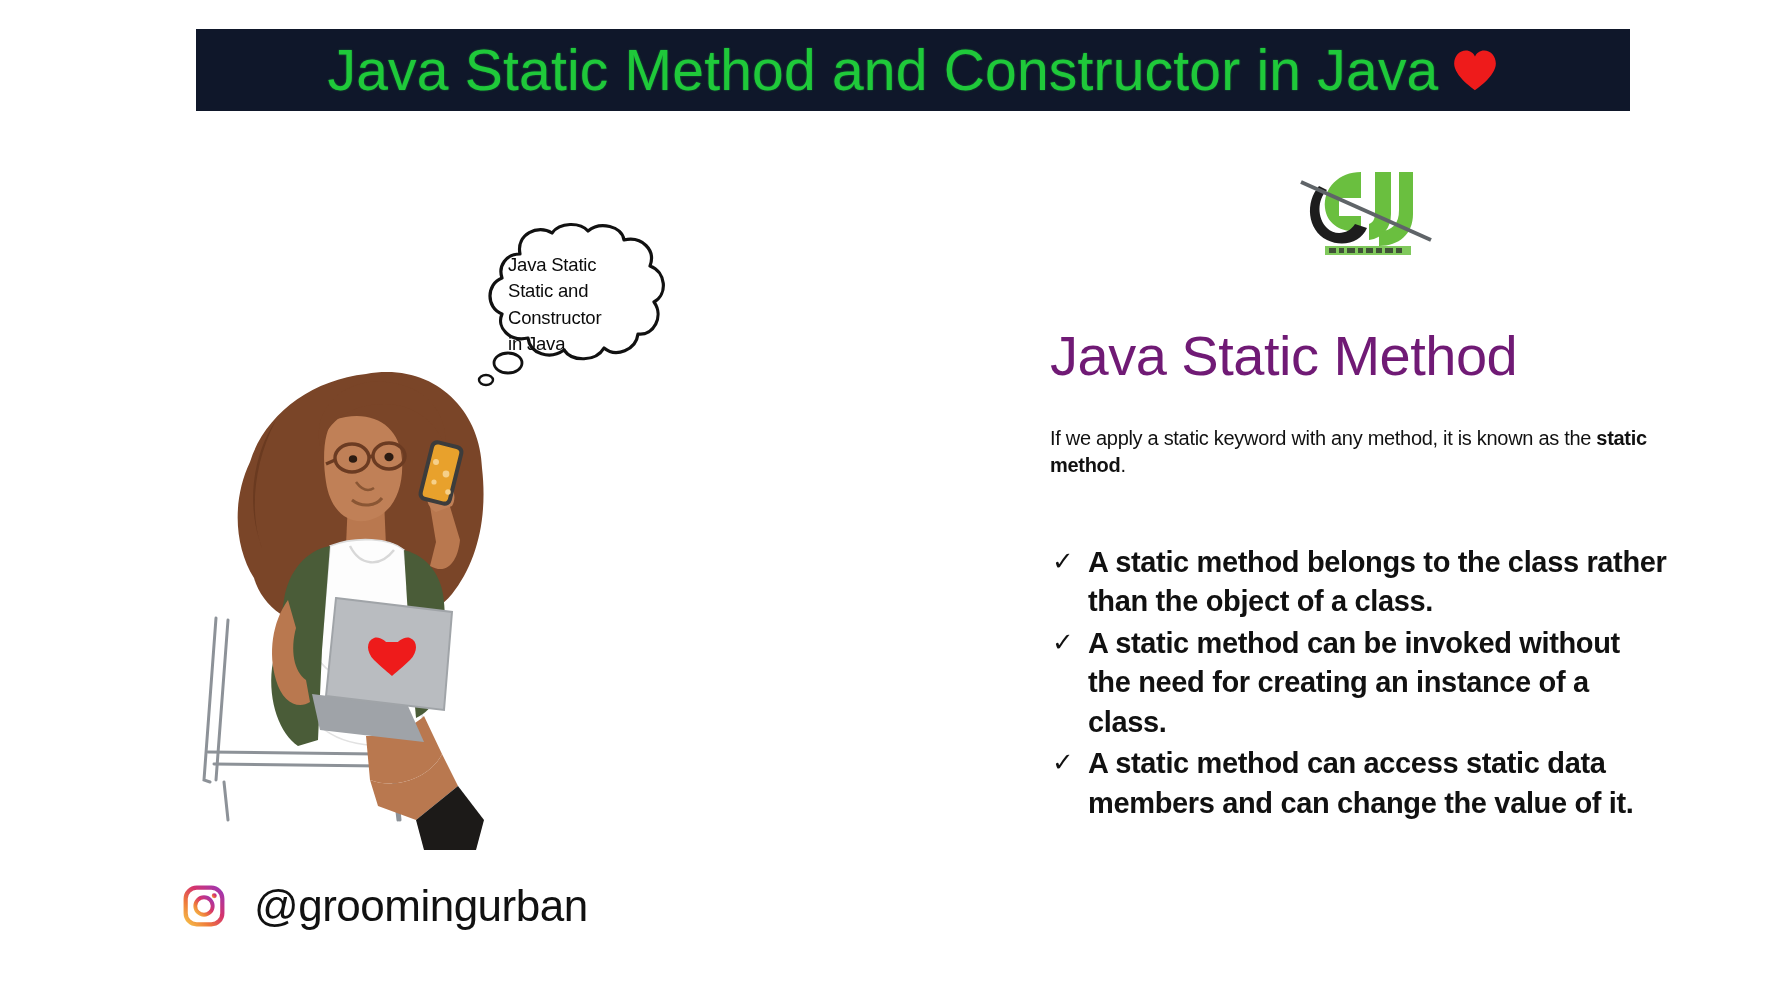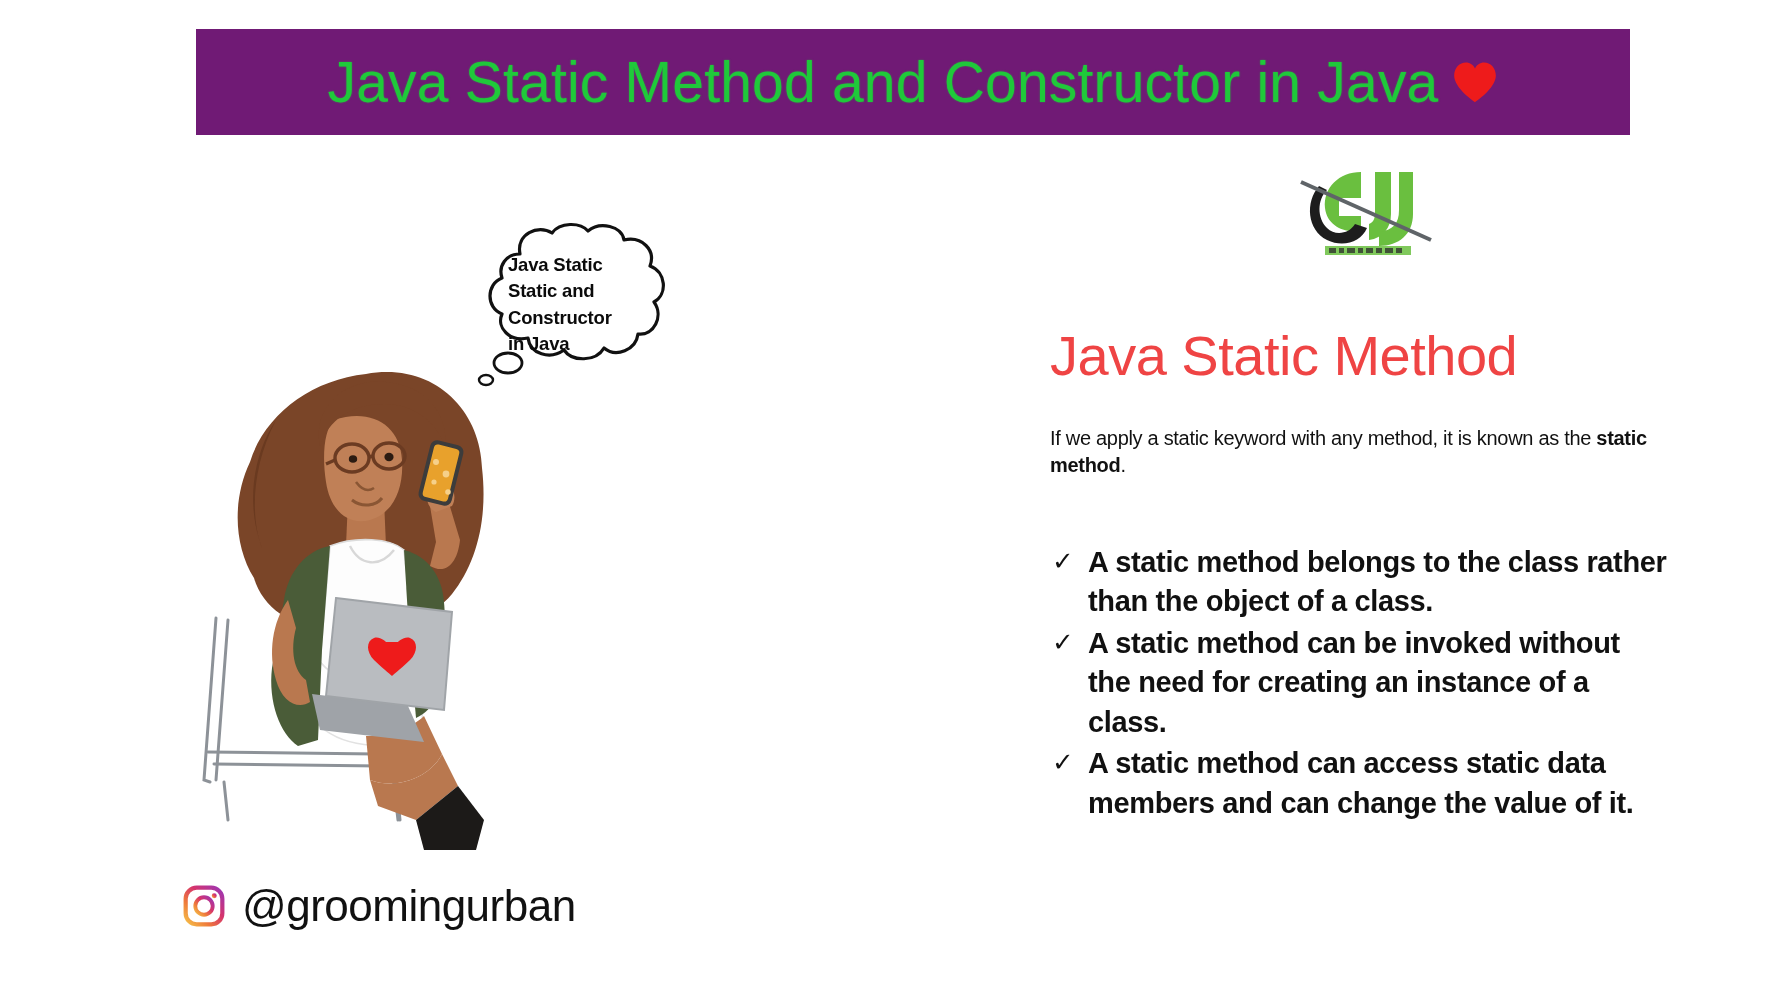--- a/index.html
+++ b/index.html
@@ -15,22 +15,22 @@
     font-family: "Liberation Sans", sans-serif;
     color: #111111;
   }
 
   
   .banner {
     position: absolute;
     left: 196px;
     top: 29px;
     width: 1434px;
-    height: 106px;
-    background: #701a75;
+    height: 82px;
+    background: #0f172a;
     display: flex;
     align-items: center;
     justify-content: center;
     gap: 14px;
   }
   .banner-title {
     color: #1fc93a;
     font-size: 57px;
     font-weight: 400;
     letter-spacing: 0.2px;
@@ -68,21 +68,21 @@
     width: 100%;
     height: 100%;
     overflow: visible;
   }
   .bubble-text {
     position: absolute;
     left: 36px;
     top: 32px;
     width: 138px;
     font-size: 18.5px;
-    font-weight: bold;
+    font-weight: normal;
     line-height: 1.42;
     color: #0b0b0b;
     letter-spacing: -0.2px;
   }
   .bubble-text div { white-space: nowrap; }
 
   
   .illustration {
     position: absolute;
     left: 180px;
@@ -96,21 +96,21 @@
     display: block;
   }
 
   
   .handle-row {
     position: absolute;
     left: 182px;
     top: 764px;
     display: flex;
     align-items: center;
-    gap: 16px;
+    gap: 28px;
   }
   .ig-icon {
     width: 44px;
     height: 44px;
     flex: none;
     display: block;
   }
   .handle-text {
     font-size: 44px;
     font-weight: 400;
@@ -134,21 +134,21 @@
     height: 110px;
   }
   .logo-wrap svg { width: 100%; height: 100%; display: block; }
 
   .section-heading {
     position: absolute;
     left: 10px;
     top: 178px;
     font-size: 56px;
     font-weight: 400;
-    color: #ef4444;
+    color: #701a75;
     line-height: 1;
     letter-spacing: -0.5px;
     white-space: nowrap;
   }
 
   .intro-para {
     position: absolute;
     left: 10px;
     top: 275px;
     width: 612px;

